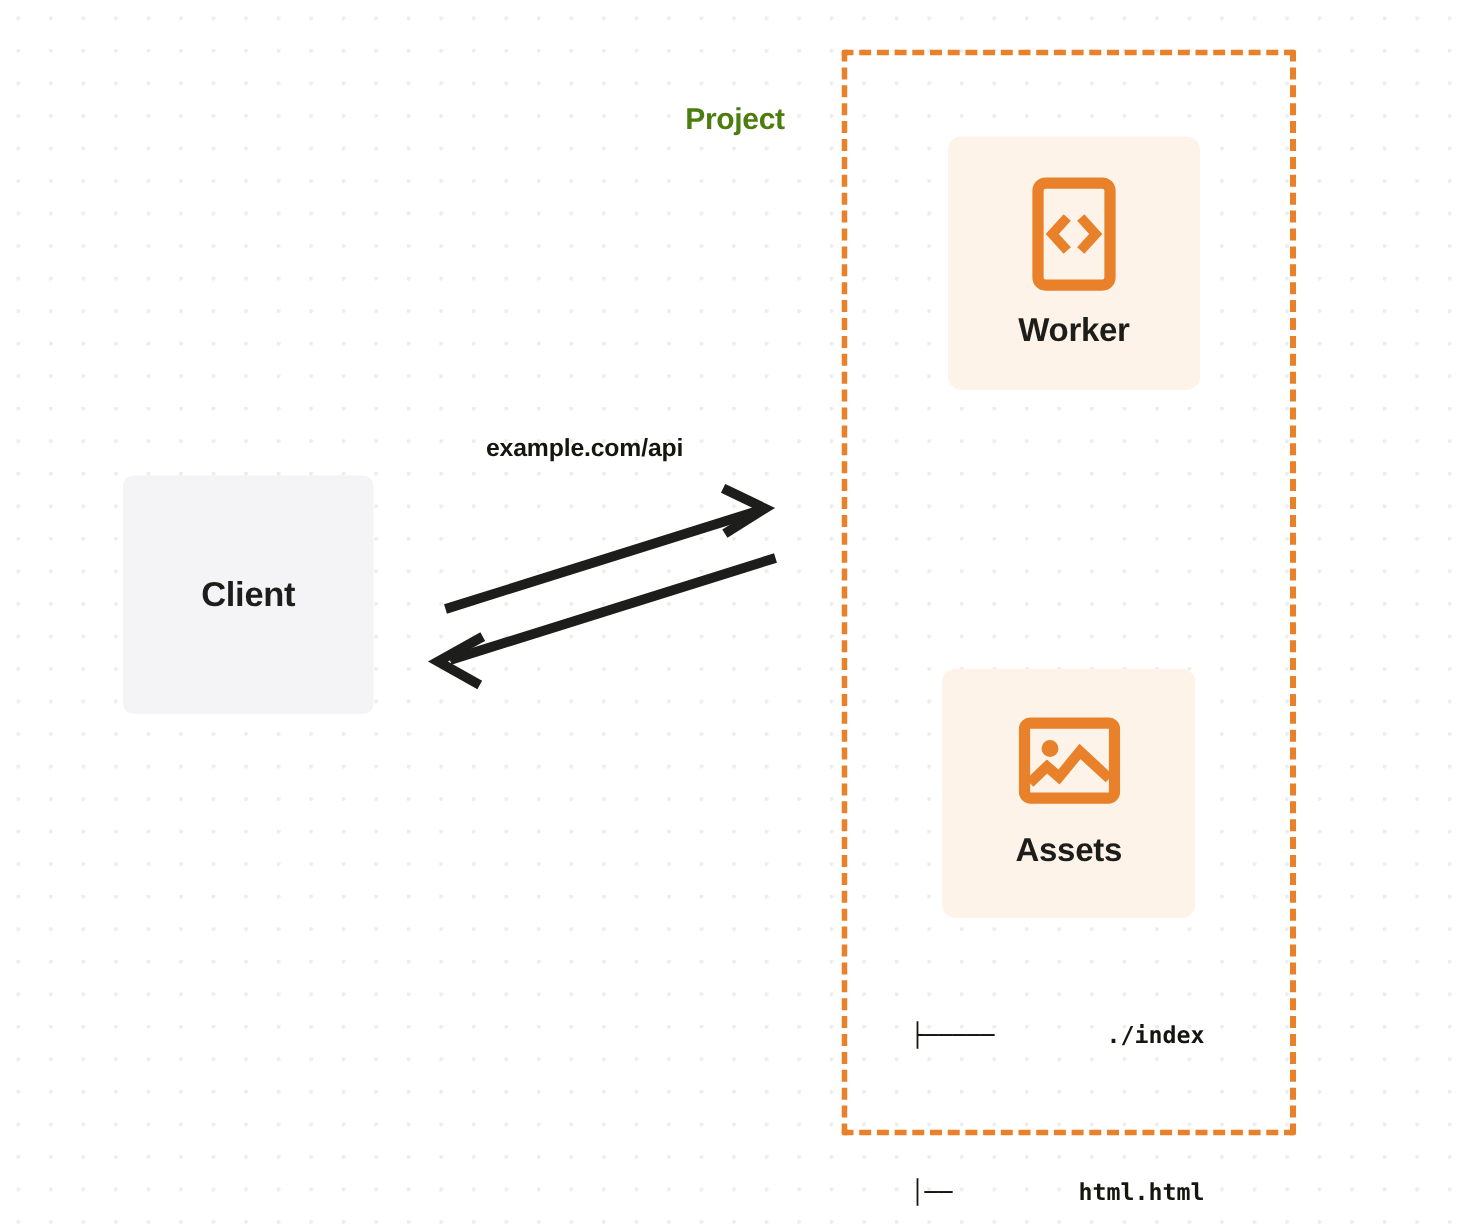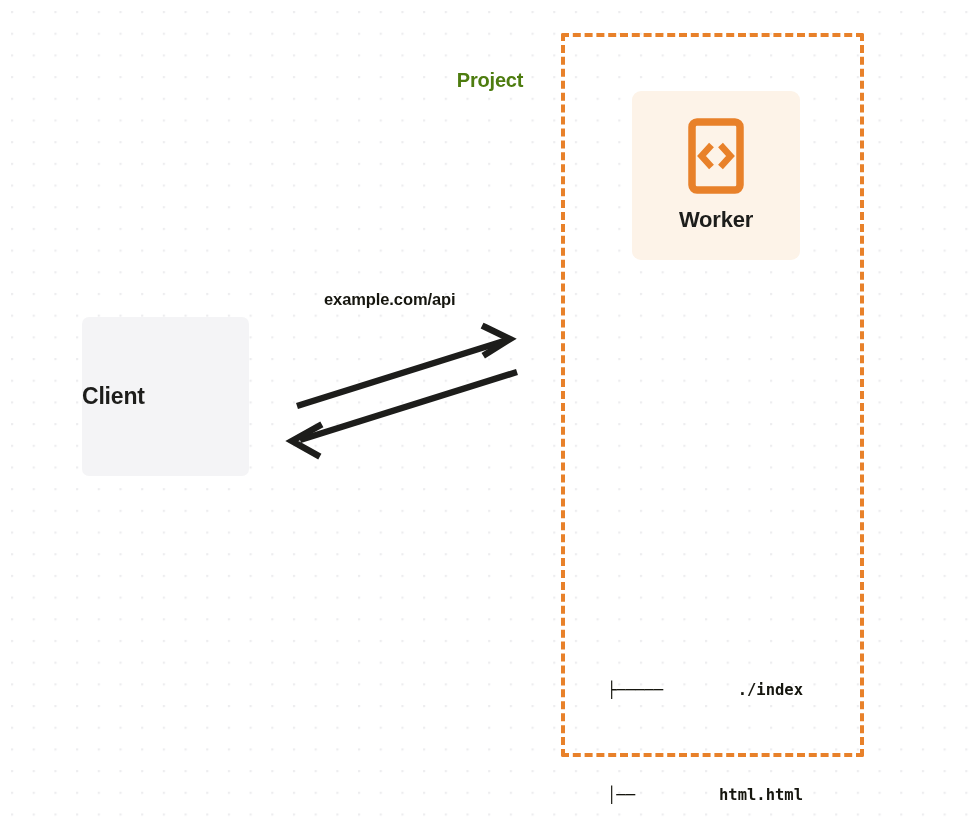--- a/index.html
+++ b/index.html
@@ -23,21 +23,21 @@
   #client-node {
     position: absolute;
     left: 82px;
     top: 317px;
     width: 167px;
     height: 159px;
     background: #f4f4f6;
     border-radius: 7px;
     display: flex;
     align-items: center;
-    justify-content: flex-start;
+    justify-content: center;
   }
   #client-node .node-label {
     font-size: 23px;
     font-weight: 700;
     color: #1d1d1b;
     letter-spacing: -0.2px;
   }
 
   
   #connection-label {
@@ -165,20 +165,28 @@
 
   <div id="worker-card" class="resource-card">
     <svg class="card-icon" width="56" height="76" viewBox="0 0 56 76" xmlns="http://www.w3.org/2000/svg">
       <rect x="4" y="4" width="48" height="68" rx="5" ry="5" fill="none" stroke="#e8812a" stroke-width="7.5"></rect>
       <polyline points="23.5,27 13.5,38 23.5,49" fill="none" stroke="#e8812a" stroke-width="6.5" stroke-linecap="butt" stroke-linejoin="miter"></polyline>
       <polyline points="32.5,27 42.5,38 32.5,49" fill="none" stroke="#e8812a" stroke-width="6.5" stroke-linecap="butt" stroke-linejoin="miter"></polyline>
     </svg>
     <span class="card-label">Worker</span>
   </div>
 
+  <div id="assets-card" class="resource-card">
+    <svg class="card-icon" width="68" height="58" viewBox="0 0 68 58" xmlns="http://www.w3.org/2000/svg">
+      <rect x="4" y="4" width="60" height="50" rx="4" ry="4" fill="none" stroke="#e8812a" stroke-width="7.5"></rect>
+      <circle cx="21" cy="21" r="5.6" fill="#e8812a"></circle>
+      <polyline points="7.5,44 19,33 27,40 41,23 60.5,41" fill="none" stroke="#e8812a" stroke-width="7" stroke-linecap="butt" stroke-linejoin="miter"></polyline>
+    </svg>
+    <span class="card-label">Assets</span>
+  </div>
 
   <div id="file-tree">
     <span class="tree-row">
       <span class="tree-branch">├─────</span><span>./index</span>
     </span>
     <span class="tree-row">
       <span class="tree-branch">│──</span><span>html.html</span>
     </span>
     
     

